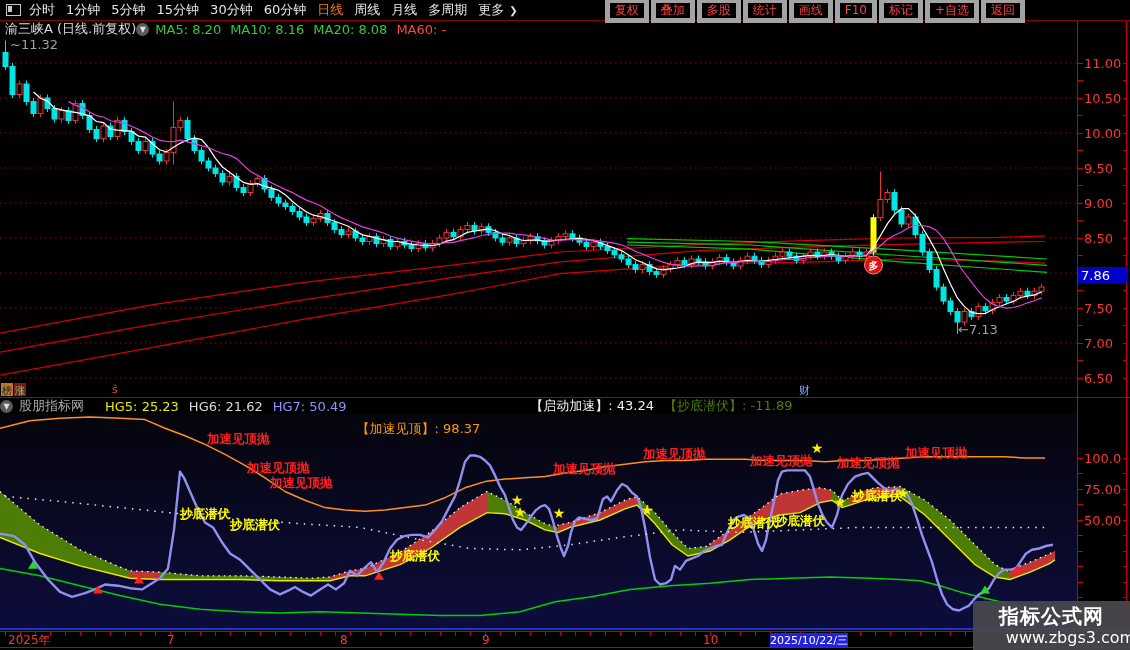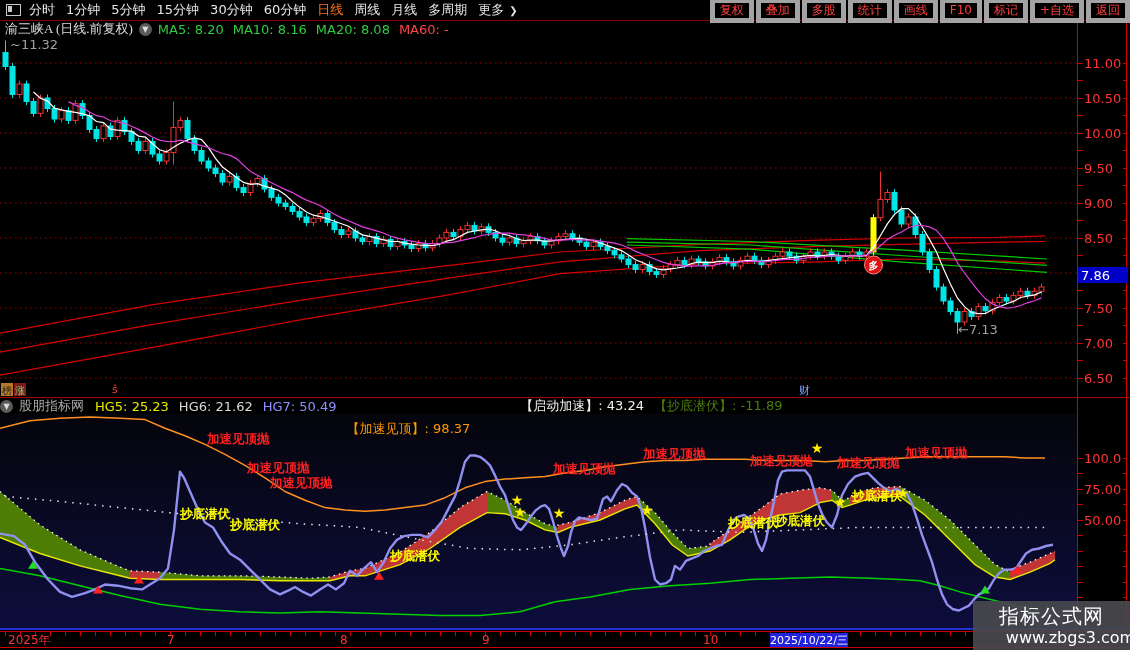--- a/index.html
+++ b/index.html
@@ -1,40 +1,40 @@
 <!DOCTYPE html>
 <html><head>
 <meta charset="utf-8">
 <style>
   html,body{margin:0;padding:0;background:#000;}
   #root{position:relative;width:1130px;height:650px;background:#000;overflow:hidden;
         font-family:"DejaVu Sans","Liberation Sans",sans-serif;}
   #chart{position:absolute;left:0;top:0;z-index:1;}
   .hrow{position:absolute;left:0;z-index:3;display:flex;align-items:center;}
-  #navbar{top:0;width:1130px;height:20px;}
+  #navbar{top:0;width:1025px;height:20px;}
   #infobar{top:20px;width:1074px;height:18px;}
   #indhdr{top:398px;width:1074px;height:16px;}
   .winicon{width:13px;height:10px;border:1px solid #c8c8c8;margin:0 8px 0 6px;position:relative;}
   .winicon::after{content:"";position:absolute;left:1px;top:1px;width:4px;height:6px;background:#c8c8c8;}
   .tab{color:#e6e6e6;font-size:13px;margin-right:11px;white-space:nowrap;cursor:pointer;}
   .tab.active{color:#f97316;}
   .chev{color:#e6e6e6;font-size:10px;margin-left:-6px;margin-right:8px;}
   .spacer{flex:1;}
   .navbtn{color:#ff4040;font-size:12px;border:5px solid #a3a3a3;background:#000;
           padding:0 5px;height:15px;line-height:15px;margin-left:2px;white-space:nowrap;cursor:pointer;}
-  .title{color:#dcdcdc;font-size:13px;margin-left:5px;margin-right:6px;white-space:nowrap;font-family:Liberation Serif, serif;}
+  .title{color:#dcdcdc;font-size:13px;margin-left:5px;white-space:nowrap;}
   .circicon{width:13px;height:13px;border-radius:50%;background:#5a5a5a;color:#ddd;font-size:8px;
             line-height:13px;text-align:center;margin-right:6px;flex:none;}
   .ma{font-size:13px;margin-right:9px;white-space:nowrap;}
-  .srcname{color:#a8a8a8;font-size:13px;margin-right:11px;white-space:nowrap;}
+  .srcname{color:#a8a8a8;font-size:13px;margin-right:21px;white-space:nowrap;}
   .ind{font-size:13px;margin-right:10px;white-space:nowrap;}
   #wm{position:absolute;left:973px;top:601px;width:157px;height:49px;z-index:6;
       background:rgba(72,72,78,.93);display:flex;flex-direction:column;justify-content:center;
       align-items:center;color:#fff;}
-  #wm .l1{font-size:20px;font-weight:normal;letter-spacing:1px;line-height:24px;}
+  #wm .l1{font-size:20px;font-weight:bold;letter-spacing:1px;line-height:24px;}
   #wm .l2{font-size:16px;line-height:19px;margin-left:38px;}
 </style>
 </head>
 <body>
 
 <div id="root">
   <div id="navbar" class="hrow">
       <span class="winicon"></span>
       <span class="tab">分时</span>
       <span class="tab">1分钟</span>

